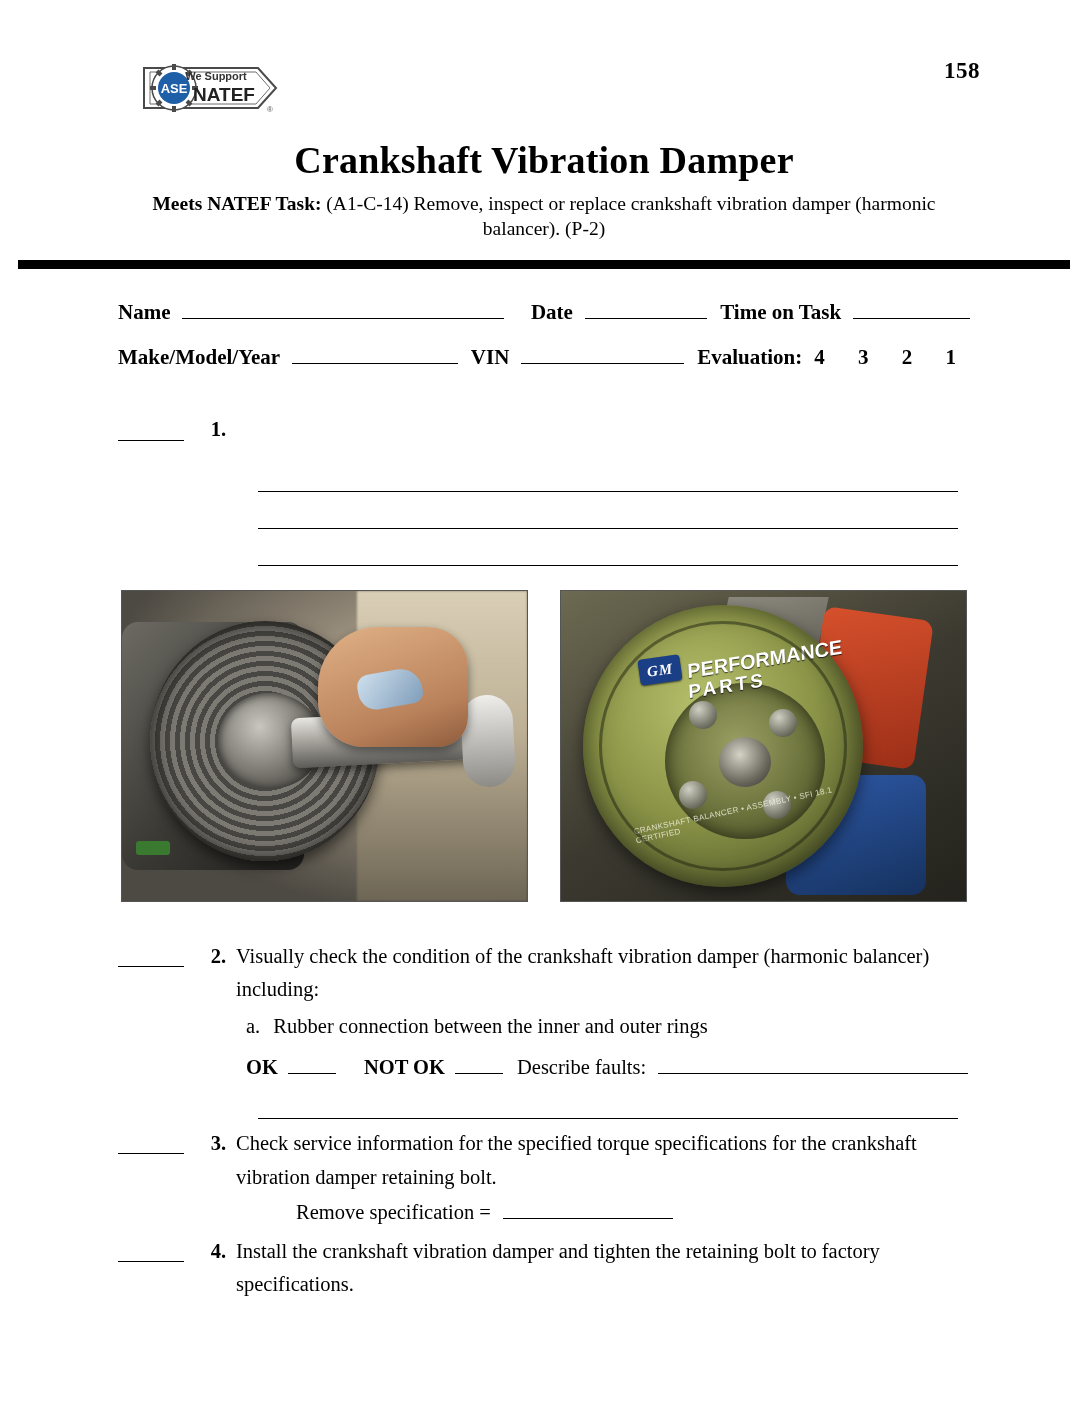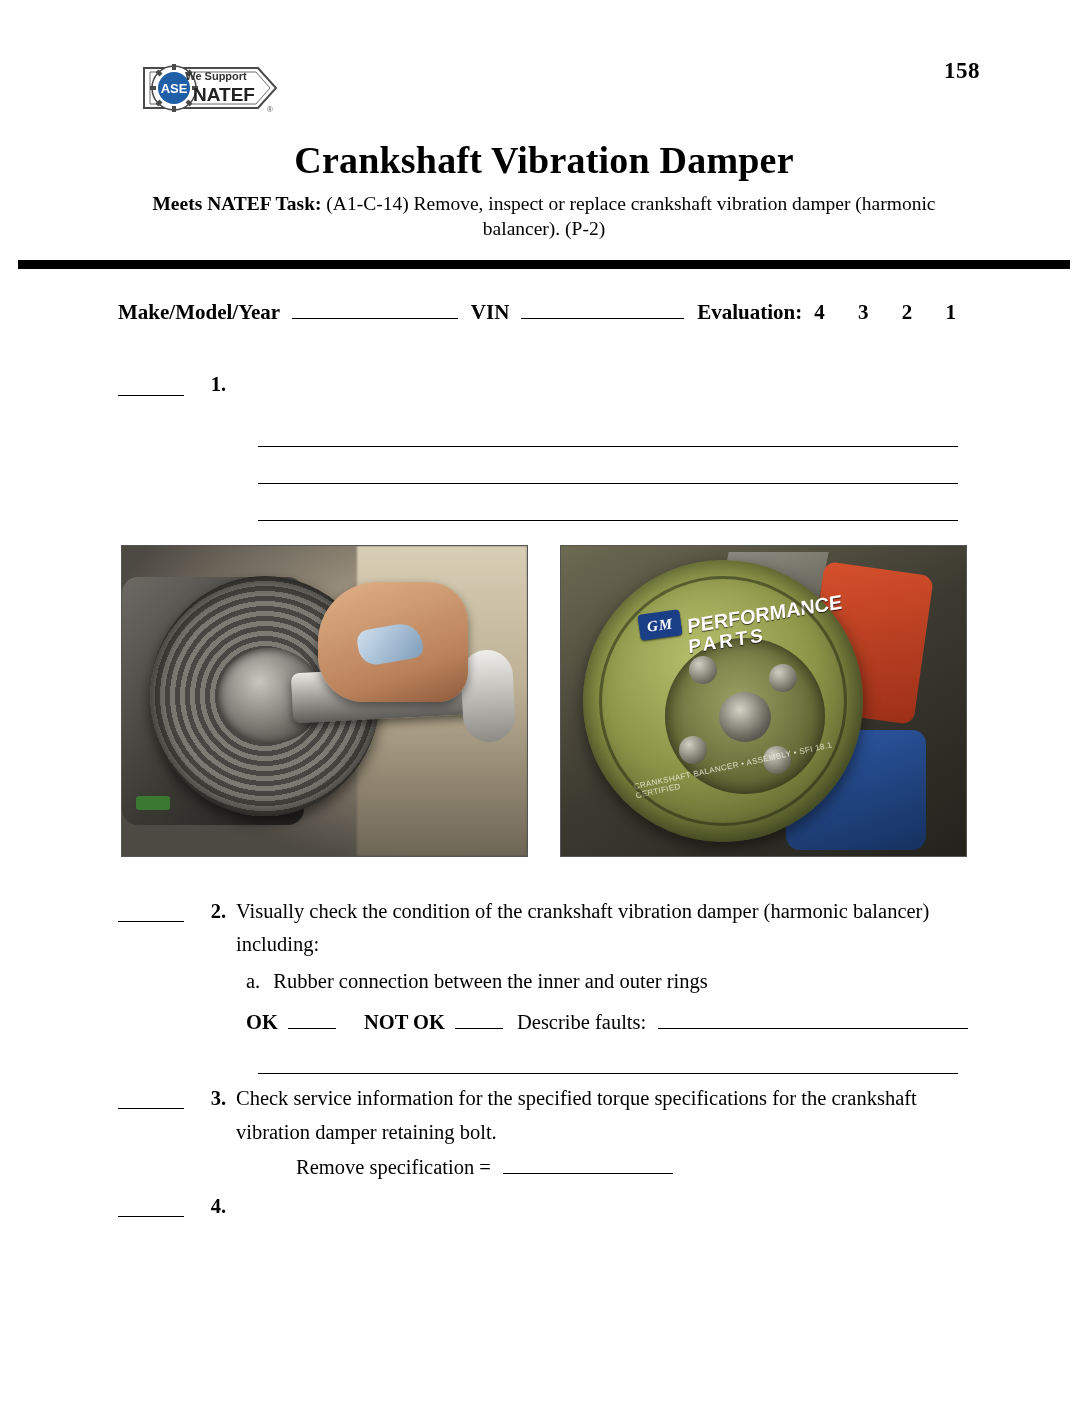--- a/index.html
+++ b/index.html
@@ -363,20 +363,31 @@
 
   <div class="task-line">
     <b>Meets NATEF Task:</b>
     <span>(A1-C-14) Remove, inspect or replace crankshaft vibration damper (harmonic balancer). (P-2)</span>
   </div>
 
   <div class="rule"></div>
 
   <div class="fields">
     <div class="row">
+      <span class="lbl">Name</span>
+      <span class="blank" style="width:330px;margin-left:12px"></span>
+      <span class="sp"></span>
+        <span class="sp"></span>
+      <span class="lbl">Date</span>
+      <span class="blank" style="width:125px;margin-left:12px"></span>
+      <span class="sp"></span>
+      <span class="lbl">Time on Task</span>
+      <span class="blank" style="width:120px;margin-left:12px"></span>
+    </div>
+    <div class="row">
       <span class="lbl">Make/Model/Year</span>
       <span class="blank" style="width:175px;margin-left:12px"></span>
       <span class="sp"></span>
       <span class="lbl">VIN</span>
       <span class="blank" style="width:172px;margin-left:12px"></span>
       <span class="sp"></span>
       <span class="lbl">Evaluation:</span>
       <span class="evalnums">4   3   2   1</span>
     </div>
   </div>
@@ -470,17 +481,18 @@
         <span class="sp"></span>
         <span class="sp"></span>
         <span class="sp"></span>
       <span>Remove specification =</span>
       <span class="blank" style="width:170px;margin-left:12px"></span>
     </div>
 
     <div class="step" style="margin-top:6px">
       <span class="chk"></span>
       <span class="num">4.</span>
+      <span class="txt">Install the crankshaft vibration damper and tighten the retaining bolt to factory specifications.</span>
     </div>
 
   </div>
 
 </div>
 
 </body></html>

